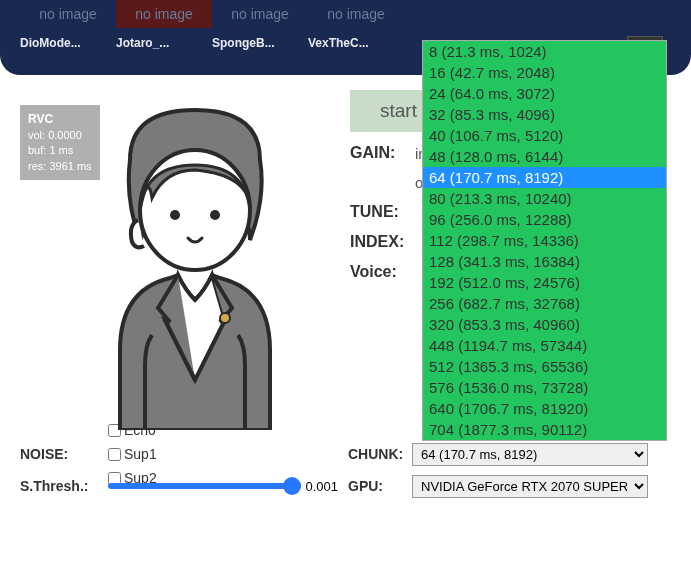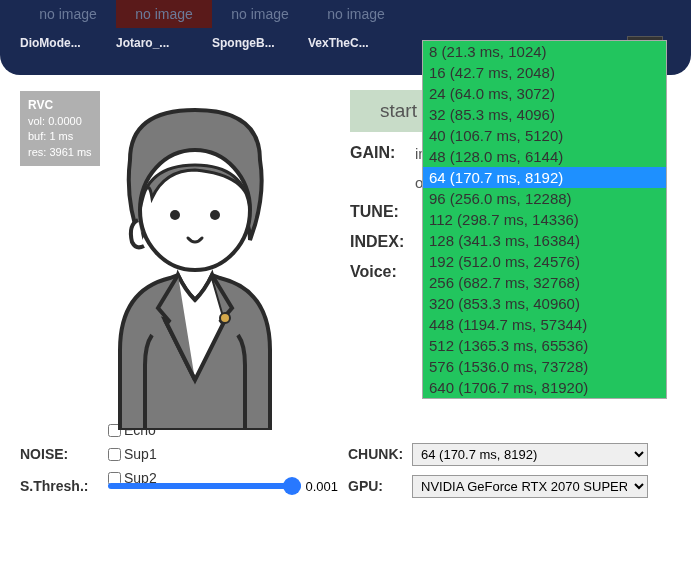--- a/index.html
+++ b/index.html
@@ -9,21 +9,21 @@
 .tabs-row { display: flex; gap: 0; }
 .tab-thumb { width: 96px; height: 28px; display: flex; align-items: center; justify-content: center; color: #6b7a99; font-size: 14px; }
 .tab-thumb.selected { background: #5a1a1a; }
 .tabs-labels { display: flex; gap: 0; margin-top: 8px; }
 .tab-label { width: 96px; text-align: left; color: #e8e8f0; font-size: 12px; font-weight: bold; }
 
 .main { display: flex; padding: 15px 20px 0; }
 .left-col { width: 310px; position: relative; }
 .right-col { flex: 1; padding-left: 20px; }
 
-.status-box { position: absolute; top: 1px; left: 0; background: #b0b0b0; padding: 6px 8px; font-size: 11px; color: #fff; line-height: 1.4; }
+.status-box { position: absolute; top: 15px; left: 0; background: #b0b0b0; padding: 6px 8px; font-size: 11px; color: #fff; line-height: 1.4; }
 .status-box .title { font-size: 12px; font-weight: bold; }
 
 .avatar { width: 250px; height: 340px; margin-left: 50px; }
 
 .start-btn { background: #c8dcc8; border: none; padding: 10px 30px; font-size: 19px; color: #555; cursor: pointer; display: block; }
 .param-list { margin-top: 12px; }
 .param-row { display: flex; align-items: center; margin-bottom: 12px; }
 .param-label { width: 65px; font-size: 16px; font-weight: bold; color: #333; }
 .param-val { font-size: 15px; color: #555; }
 
@@ -156,23 +156,25 @@
 </div>
 
 <div class="dropdown" id="dd">
     <div class="dropdown-item">8 (21.3 ms, 1024)</div>
     <div class="dropdown-item">16 (42.7 ms, 2048)</div>
     <div class="dropdown-item">24 (64.0 ms, 3072)</div>
     <div class="dropdown-item">32 (85.3 ms, 4096)</div>
     <div class="dropdown-item">40 (106.7 ms, 5120)</div>
     <div class="dropdown-item">48 (128.0 ms, 6144)</div>
     <div class="dropdown-item selected">64 (170.7 ms, 8192)</div>
+    <div class="dropdown-item">80 (213.3 ms, 10240)</div>
     <div class="dropdown-item">96 (256.0 ms, 12288)</div>
     <div class="dropdown-item">112 (298.7 ms, 14336)</div>
     <div class="dropdown-item">128 (341.3 ms, 16384)</div>
     <div class="dropdown-item">192 (512.0 ms, 24576)</div>
     <div class="dropdown-item">256 (682.7 ms, 32768)</div>
     <div class="dropdown-item">320 (853.3 ms, 40960)</div>
     <div class="dropdown-item">448 (1194.7 ms, 57344)</div>
     <div class="dropdown-item">512 (1365.3 ms, 65536)</div>
     <div class="dropdown-item">576 (1536.0 ms, 73728)</div>
     <div class="dropdown-item">640 (1706.7 ms, 81920)</div>
+    <div class="dropdown-item">704 (1877.3 ms, 90112)</div>
   </div>
 
 </body></html>

